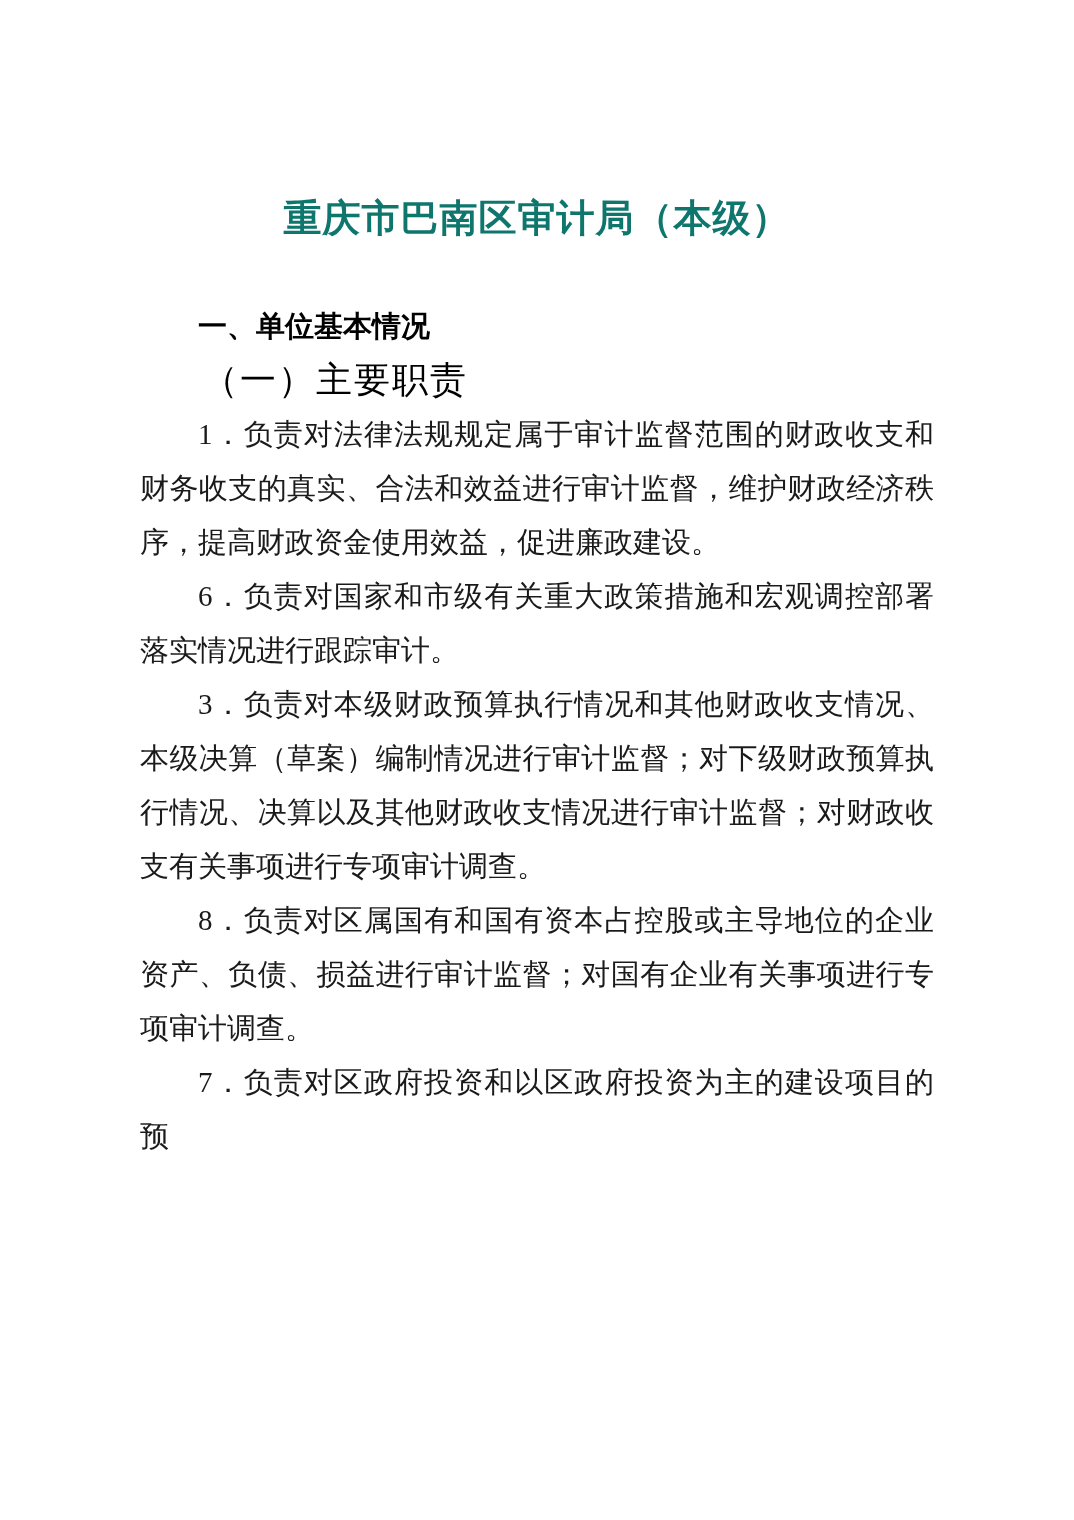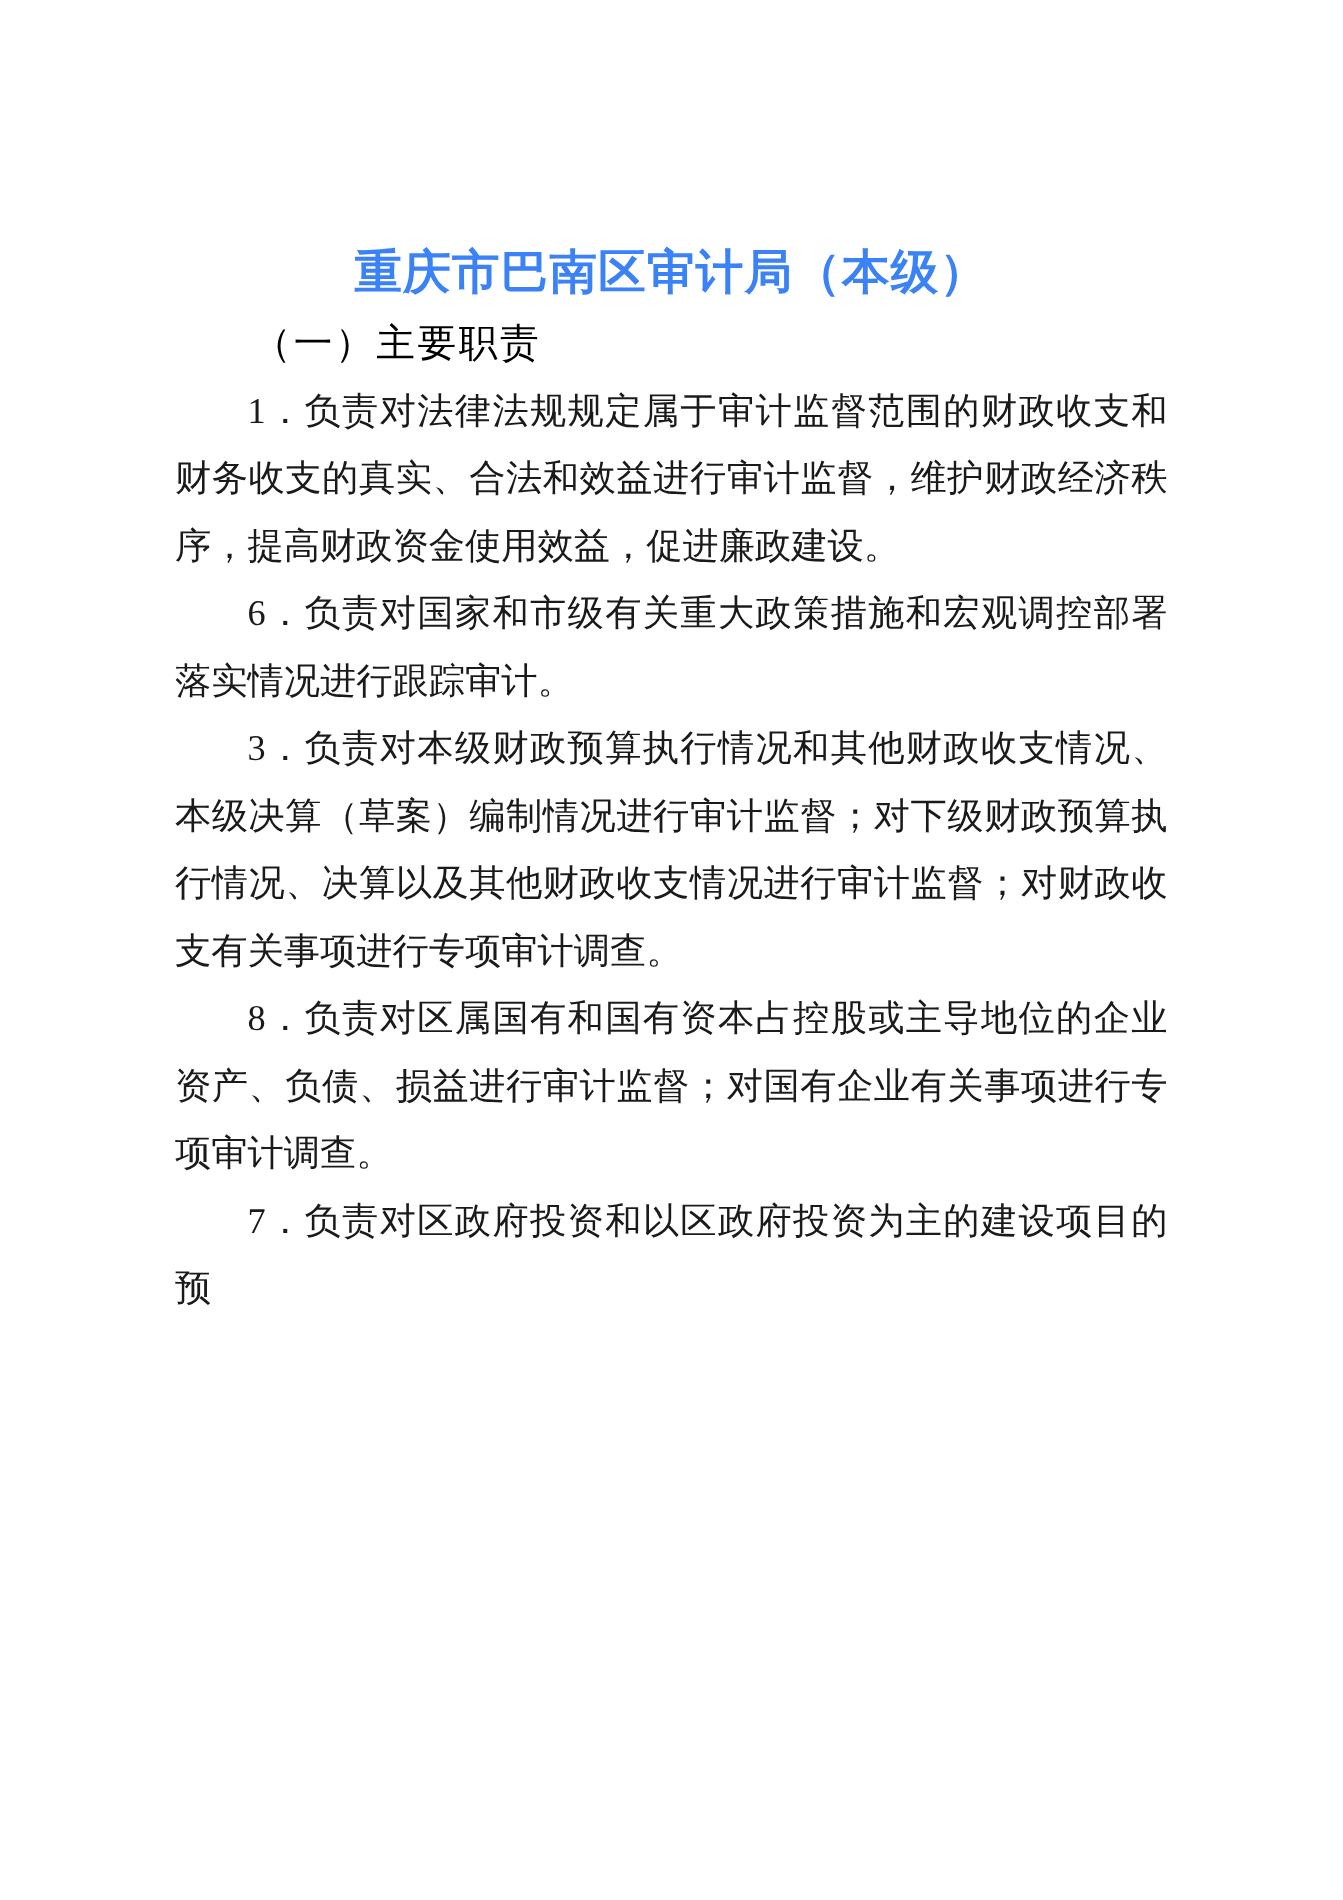--- a/index.html
+++ b/index.html
@@ -20,21 +20,21 @@
     background: #ffffff;
     overflow: hidden;
   }
   .doc-title {
     margin: 188px 0 0 0;
     text-align: center;
     font-family: "Liberation Serif", "DejaVu Serif", serif;
     font-size: 38px;
     font-weight: bold;
     line-height: 60px;
-    color: #3b82f6;
+    color: #0f766e;
   }
   .doc-title .title-line {
     display: block;
     letter-spacing: 1px;
   }
   .content {
     width: 794px;
     margin: 0 auto;
     font-size: 29px;
     line-height: 54px;
@@ -44,21 +44,21 @@
     font-family: "Liberation Sans", "DejaVu Sans", sans-serif;
     font-size: 29px;
     font-weight: bold;
     line-height: 54px;
     text-indent: 58px;
     color: #000000;
   }
   .subsection-heading {
     margin: 0;
     font-family: "Liberation Serif", "DejaVu Serif", serif;
-    font-size: 31px;
+    font-size: 36px;
     font-weight: normal;
     line-height: 54px;
     text-indent: 62px;
     letter-spacing: 2px;
     color: #000000;
   }
   .para {
     margin: 0;
     font-family: "Liberation Serif", "DejaVu Serif", serif;
     font-size: 29px;
@@ -73,20 +73,21 @@
 <body>
 
 <div class="page">
 
   <h1 class="doc-title">
     <span class="title-line">重庆市巴南区审计局（本级）</span>
   </h1>
 
   <div class="content">
 
+    <h2 class="section-heading">一、单位基本情况</h2>
 
     <h3 class="subsection-heading">（一）主要职责</h3>
 
     <p class="para">1．负责对法律法规规定属于审计监督范围的财政收支和财务收支的真实、合法和效益进行审计监督，维护财政经济秩序，提高财政资金使用效益，促进廉政建设。</p>
 
     <p class="para">6．负责对国家和市级有关重大政策措施和宏观调控部署落实情况进行跟踪审计。</p>
 
     <p class="para">3．负责对本级财政预算执行情况和其他财政收支情况、本级决算（草案）编制情况进行审计监督；对下级财政预算执行情况、决算以及其他财政收支情况进行审计监督；对财政收支有关事项进行专项审计调查。</p>
 
 

